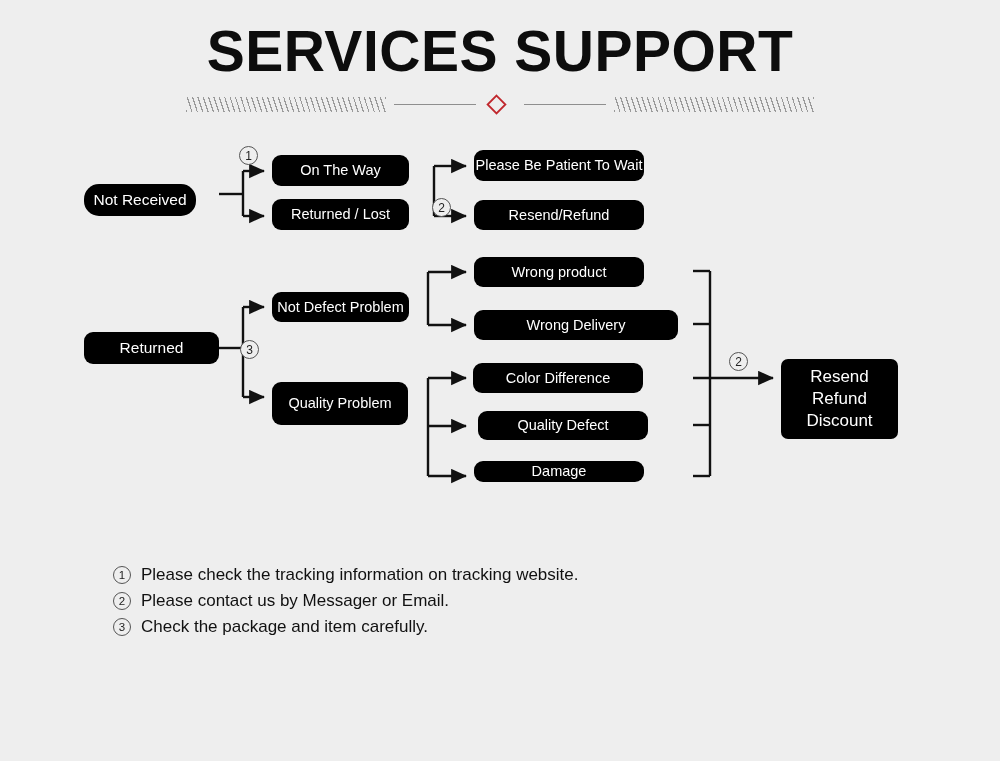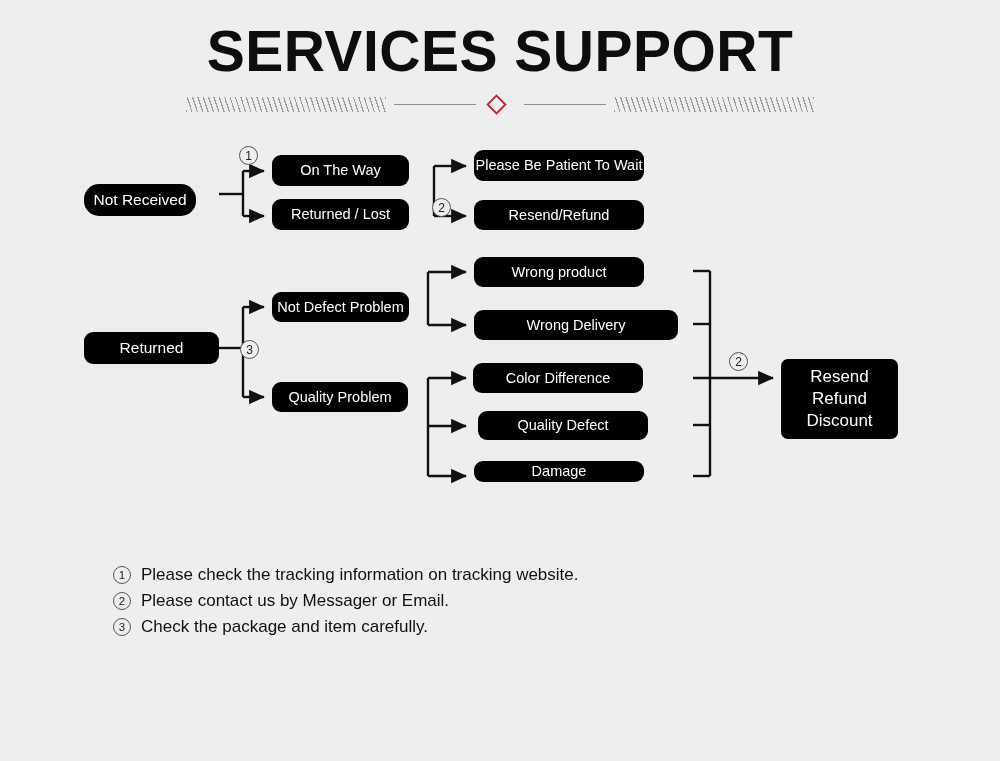--- a/index.html
+++ b/index.html
@@ -213,21 +213,21 @@
 </div>
 
 <div id="nodes">
     <div class="node root" style="left: 84px; top: 184px; width: 112px; height: 32px; border-radius: 15px;">Not Received</div>
     <div class="node" style="left: 272px; top: 155px; width: 137px; height: 31px;">On The Way</div>
     <div class="node" style="left: 272px; top: 199px; width: 137px; height: 31px;">Returned / Lost</div>
     <div class="node" style="left: 474px; top: 150px; width: 170px; height: 31px;">Please Be Patient To Wait</div>
     <div class="node" style="left: 474px; top: 200px; width: 170px; height: 30px;">Resend/Refund</div>
     <div class="node root" style="left: 84px; top: 332px; width: 135px; height: 32px;">Returned</div>
     <div class="node" style="left: 272px; top: 292px; width: 137px; height: 30px;">Not Defect Problem</div>
-    <div class="node" style="left: 272px; top: 382px; width: 136px; height: 30px; text-align: center;">Quality Problem</div>
+    <div class="node" style="left: 272px; top: 382px; width: 136px; height: 43px; text-align: center;">Quality Problem</div>
     <div class="node" style="left: 474px; top: 257px; width: 170px; height: 30px;">Wrong product</div>
     <div class="node" style="left: 474px; top: 310px; width: 204px; height: 30px;">Wrong Delivery</div>
     <div class="node" style="left: 473px; top: 363px; width: 170px; height: 30px;">Color Difference</div>
     <div class="node" style="left: 478px; top: 411px; width: 170px; height: 29px;">Quality Defect</div>
     <div class="node" style="left: 474px; top: 461px; width: 170px; height: 21px;">Damage</div>
   </div>
 
 <div class="node final" id="final-node" style="left: 781px; top: 340px; width: 117px; height: 80px; margin-top: 19px;">
     <span>Resend</span>
     <span>Refund</span>

